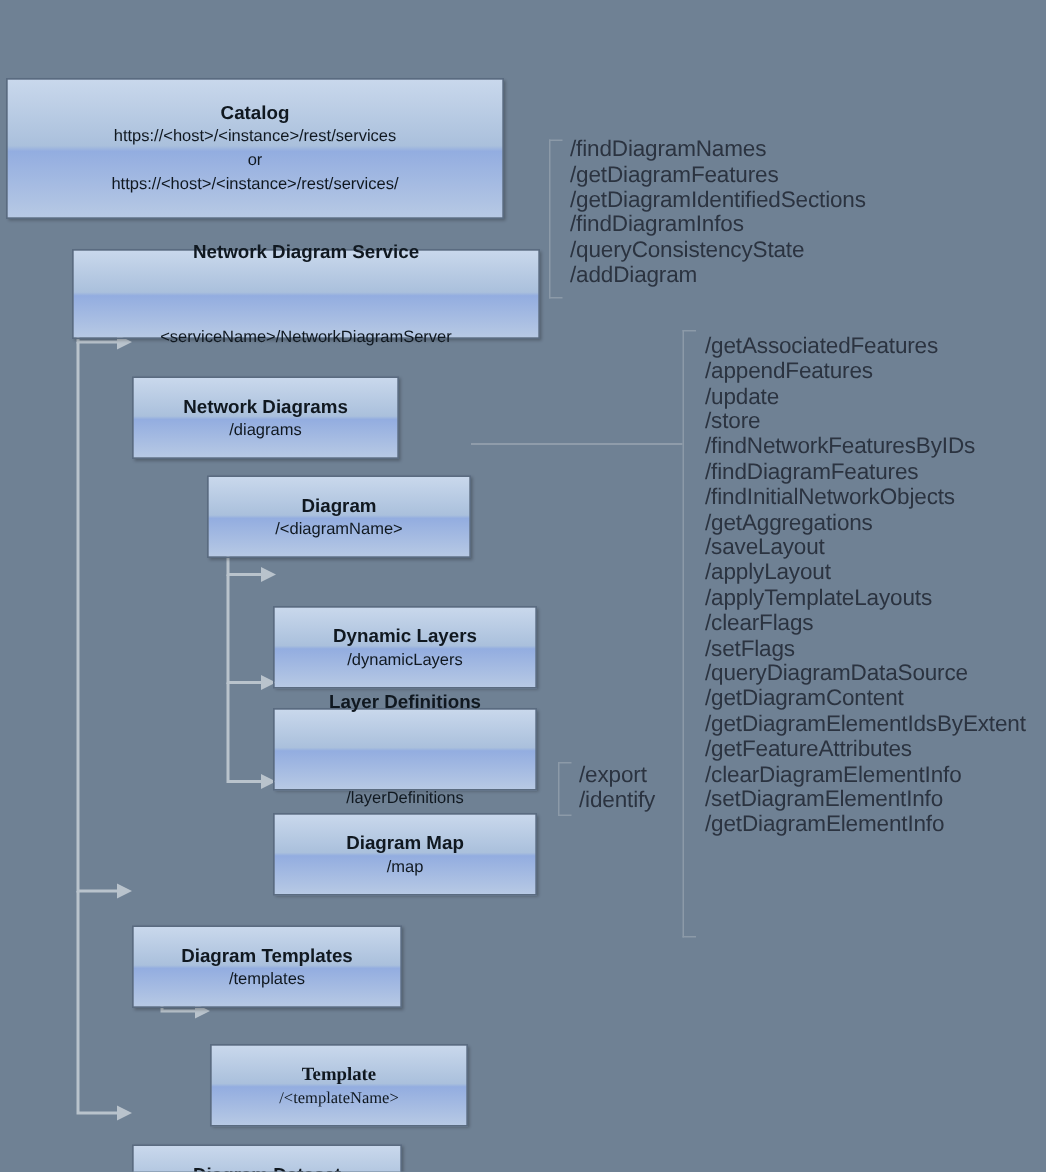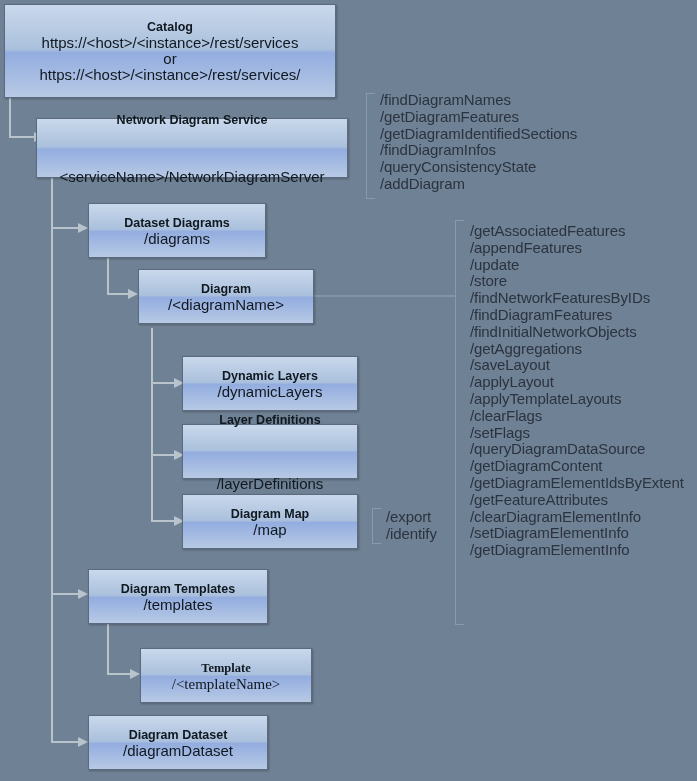--- a/index.html
+++ b/index.html
@@ -26,28 +26,29 @@
     border: 1px solid #5a6b80;
     background: linear-gradient(to bottom, #c9d8ec 0%, #aac0dc 48%, #93ade0 52%, #b7c9e4 100%);
     color: #101820;
     text-align: center;
     display: flex;
     flex-direction: column;
     align-items: center;
     justify-content: center;
     box-shadow: 1px 1px 2px rgba(0,0,0,0.25);
     z-index: 3;
+    margin-top: 48px;
   }
   .node .title {
     font-weight: bold;
     font-size: 12.5px;
     line-height: 16px;
   }
   .node .sub {
-    font-size: 15px;
+    font-size: 11px;
     line-height: 16px;
   }
   .oplist {
     position: absolute;
     font-size: 15px;
     line-height: 16.8px;
     color: #2b3340;
     z-index: 2;
     white-space: nowrap;
   }
@@ -94,27 +95,27 @@
   <path d="M 314 296 L 455 296" fill="none" stroke="#9aa6b2" stroke-width="1"></path>
 </svg>
 
 <div class="node" style="left:4px; top:4px; width:332px; height:94px;">
   <div class="title">Catalog</div>
   <div class="sub">https://&lt;host&gt;/&lt;instance&gt;/rest/services</div>
   <div class="sub">or</div>
   <div class="sub">https://&lt;host&gt;/&lt;instance&gt;/rest/services/</div>
 </div>
 
-<div class="node" style="left:36px; top:118px; width:312px; height:60px;gap:41px;">
+<div class="node" style="left:48px; top:118px; width:312px; height:60px;gap:41px;">
   <div class="title">Network Diagram Service</div>
   <div class="sub">&lt;serviceName&gt;/NetworkDiagramServer</div>
 </div>
 
 <div class="node" style="left:88px; top:203px; width:178px; height:55px;">
-  <div class="title">Dataset Diagrams</div>
+  <div class="title">Network Diagrams</div>
   <div class="sub">/diagrams</div>
 </div>
 
 <div class="node" style="left:138px; top:269px; width:176px; height:55px;">
   <div class="title">Diagram</div>
   <div class="sub">/&lt;diagramName&gt;</div>
 </div>
 
 <div class="node" style="left:182px; top:356px; width:176px; height:55px;">
   <div class="title">Dynamic Layers</div>

